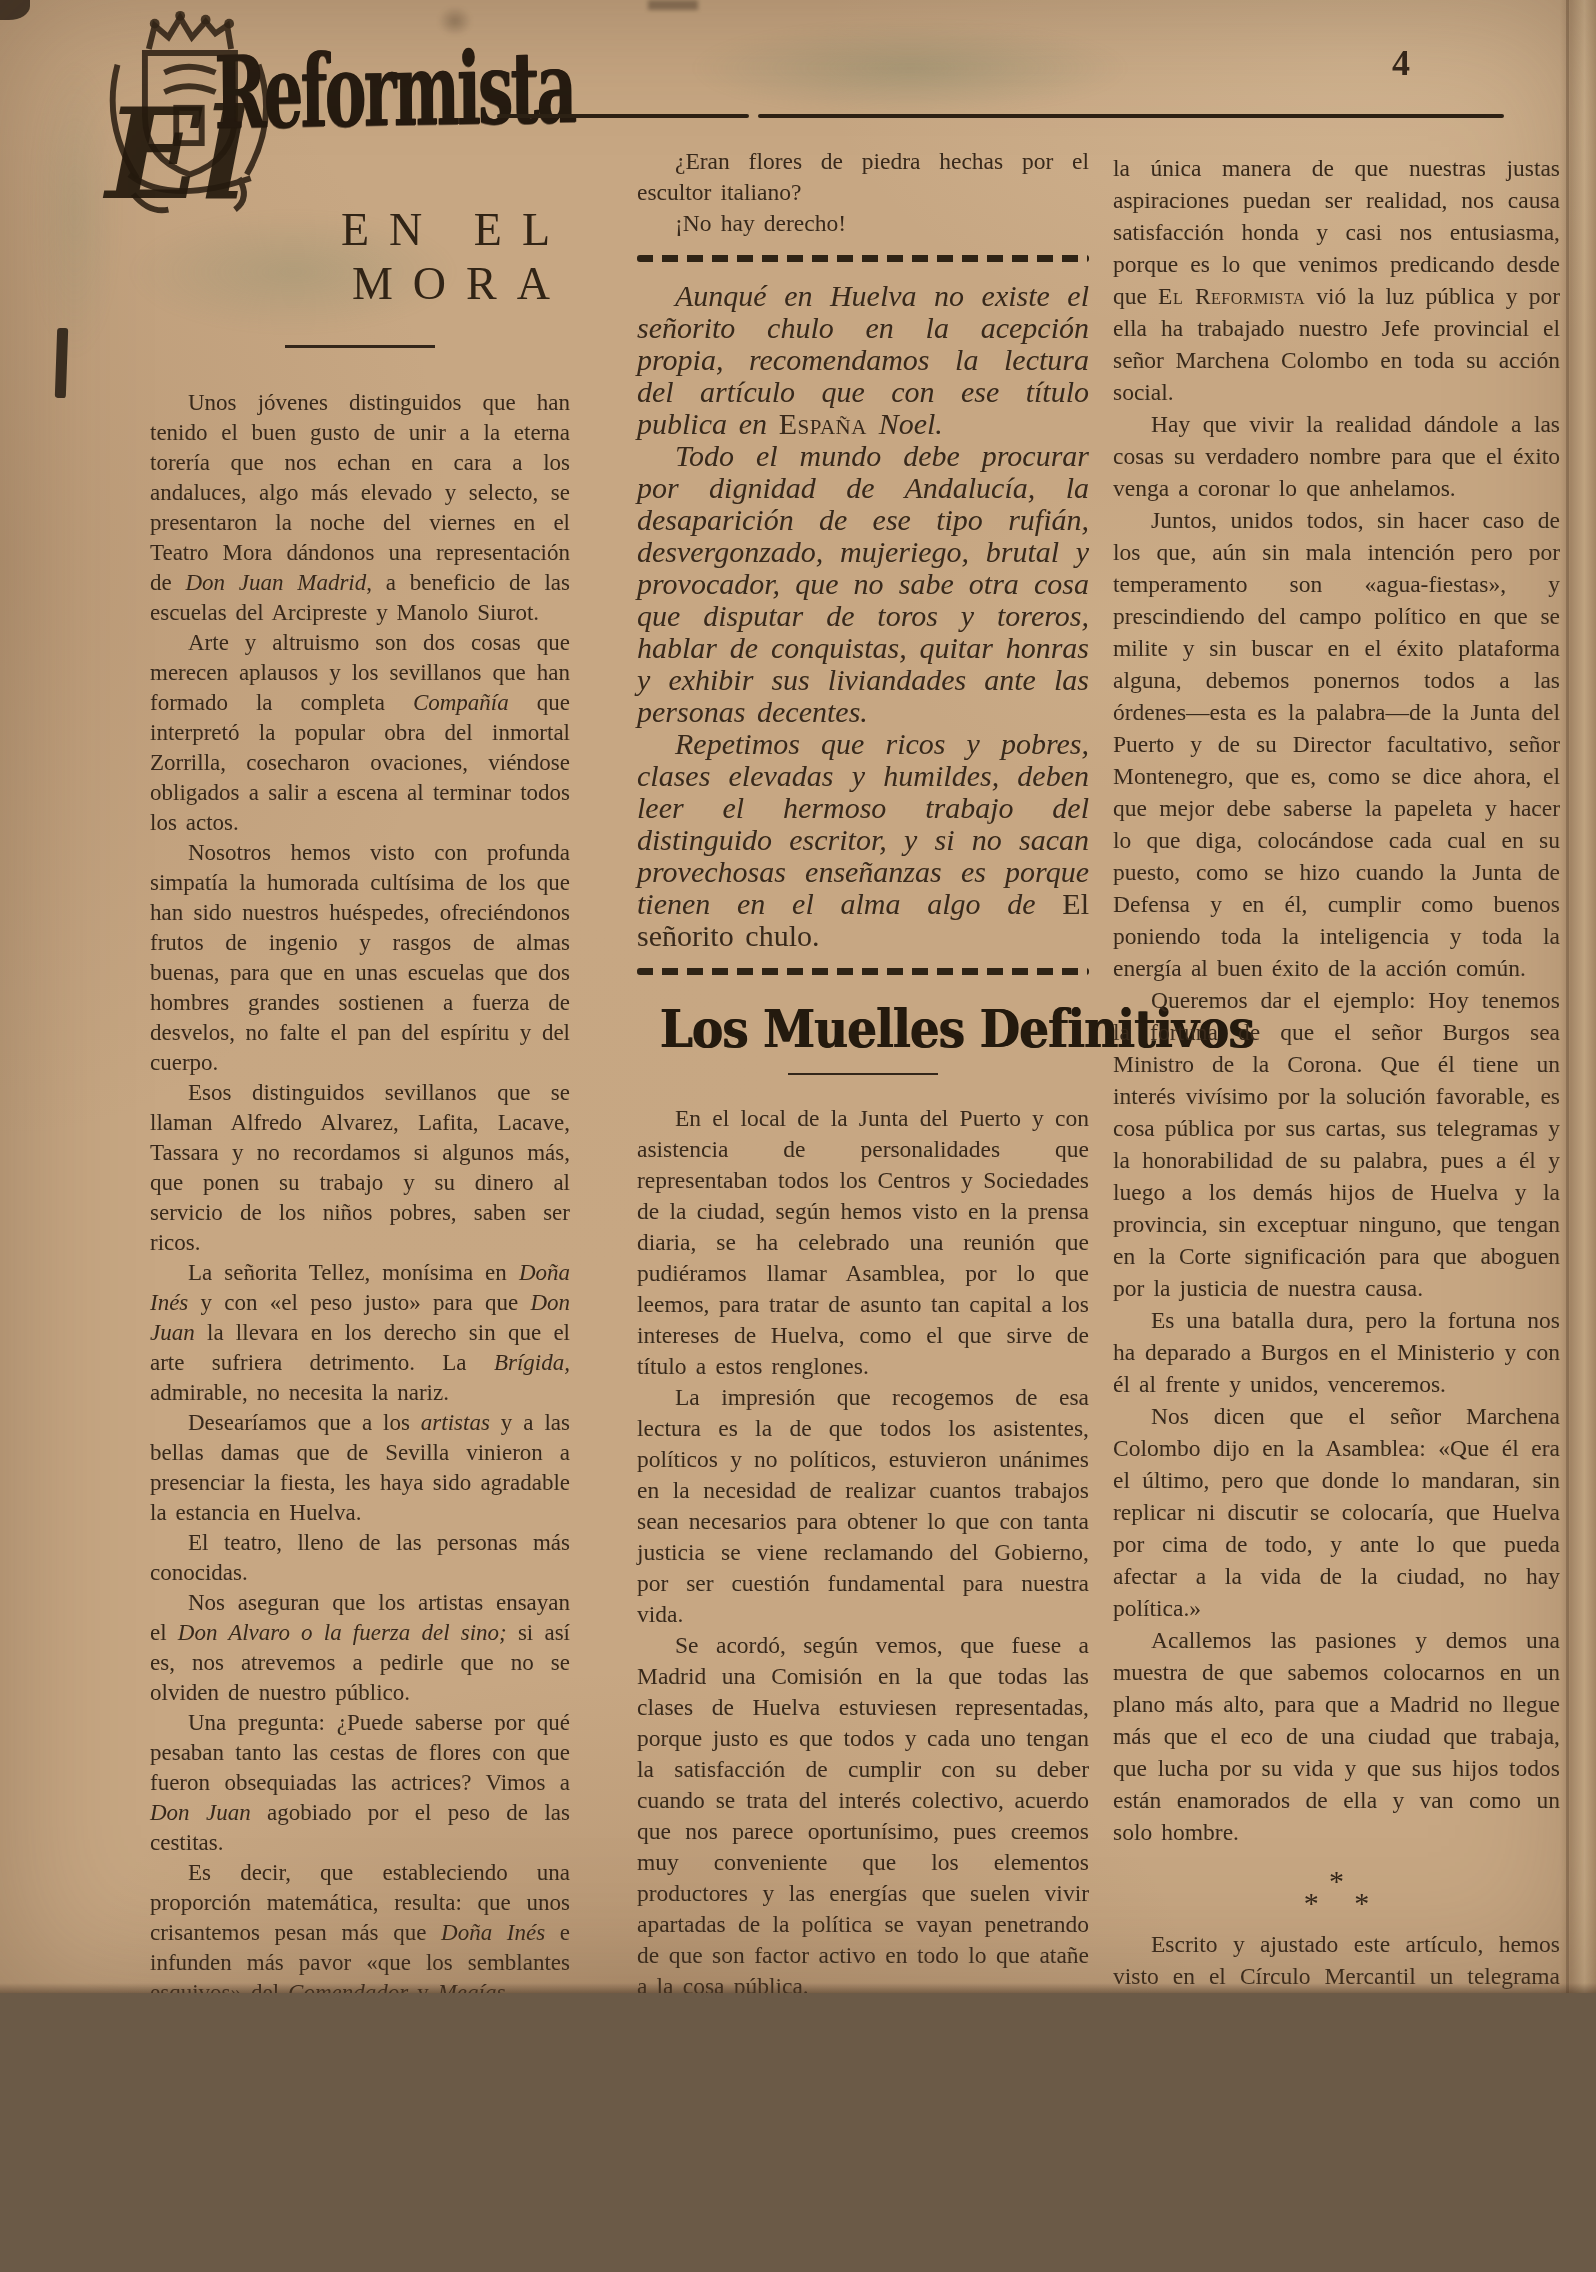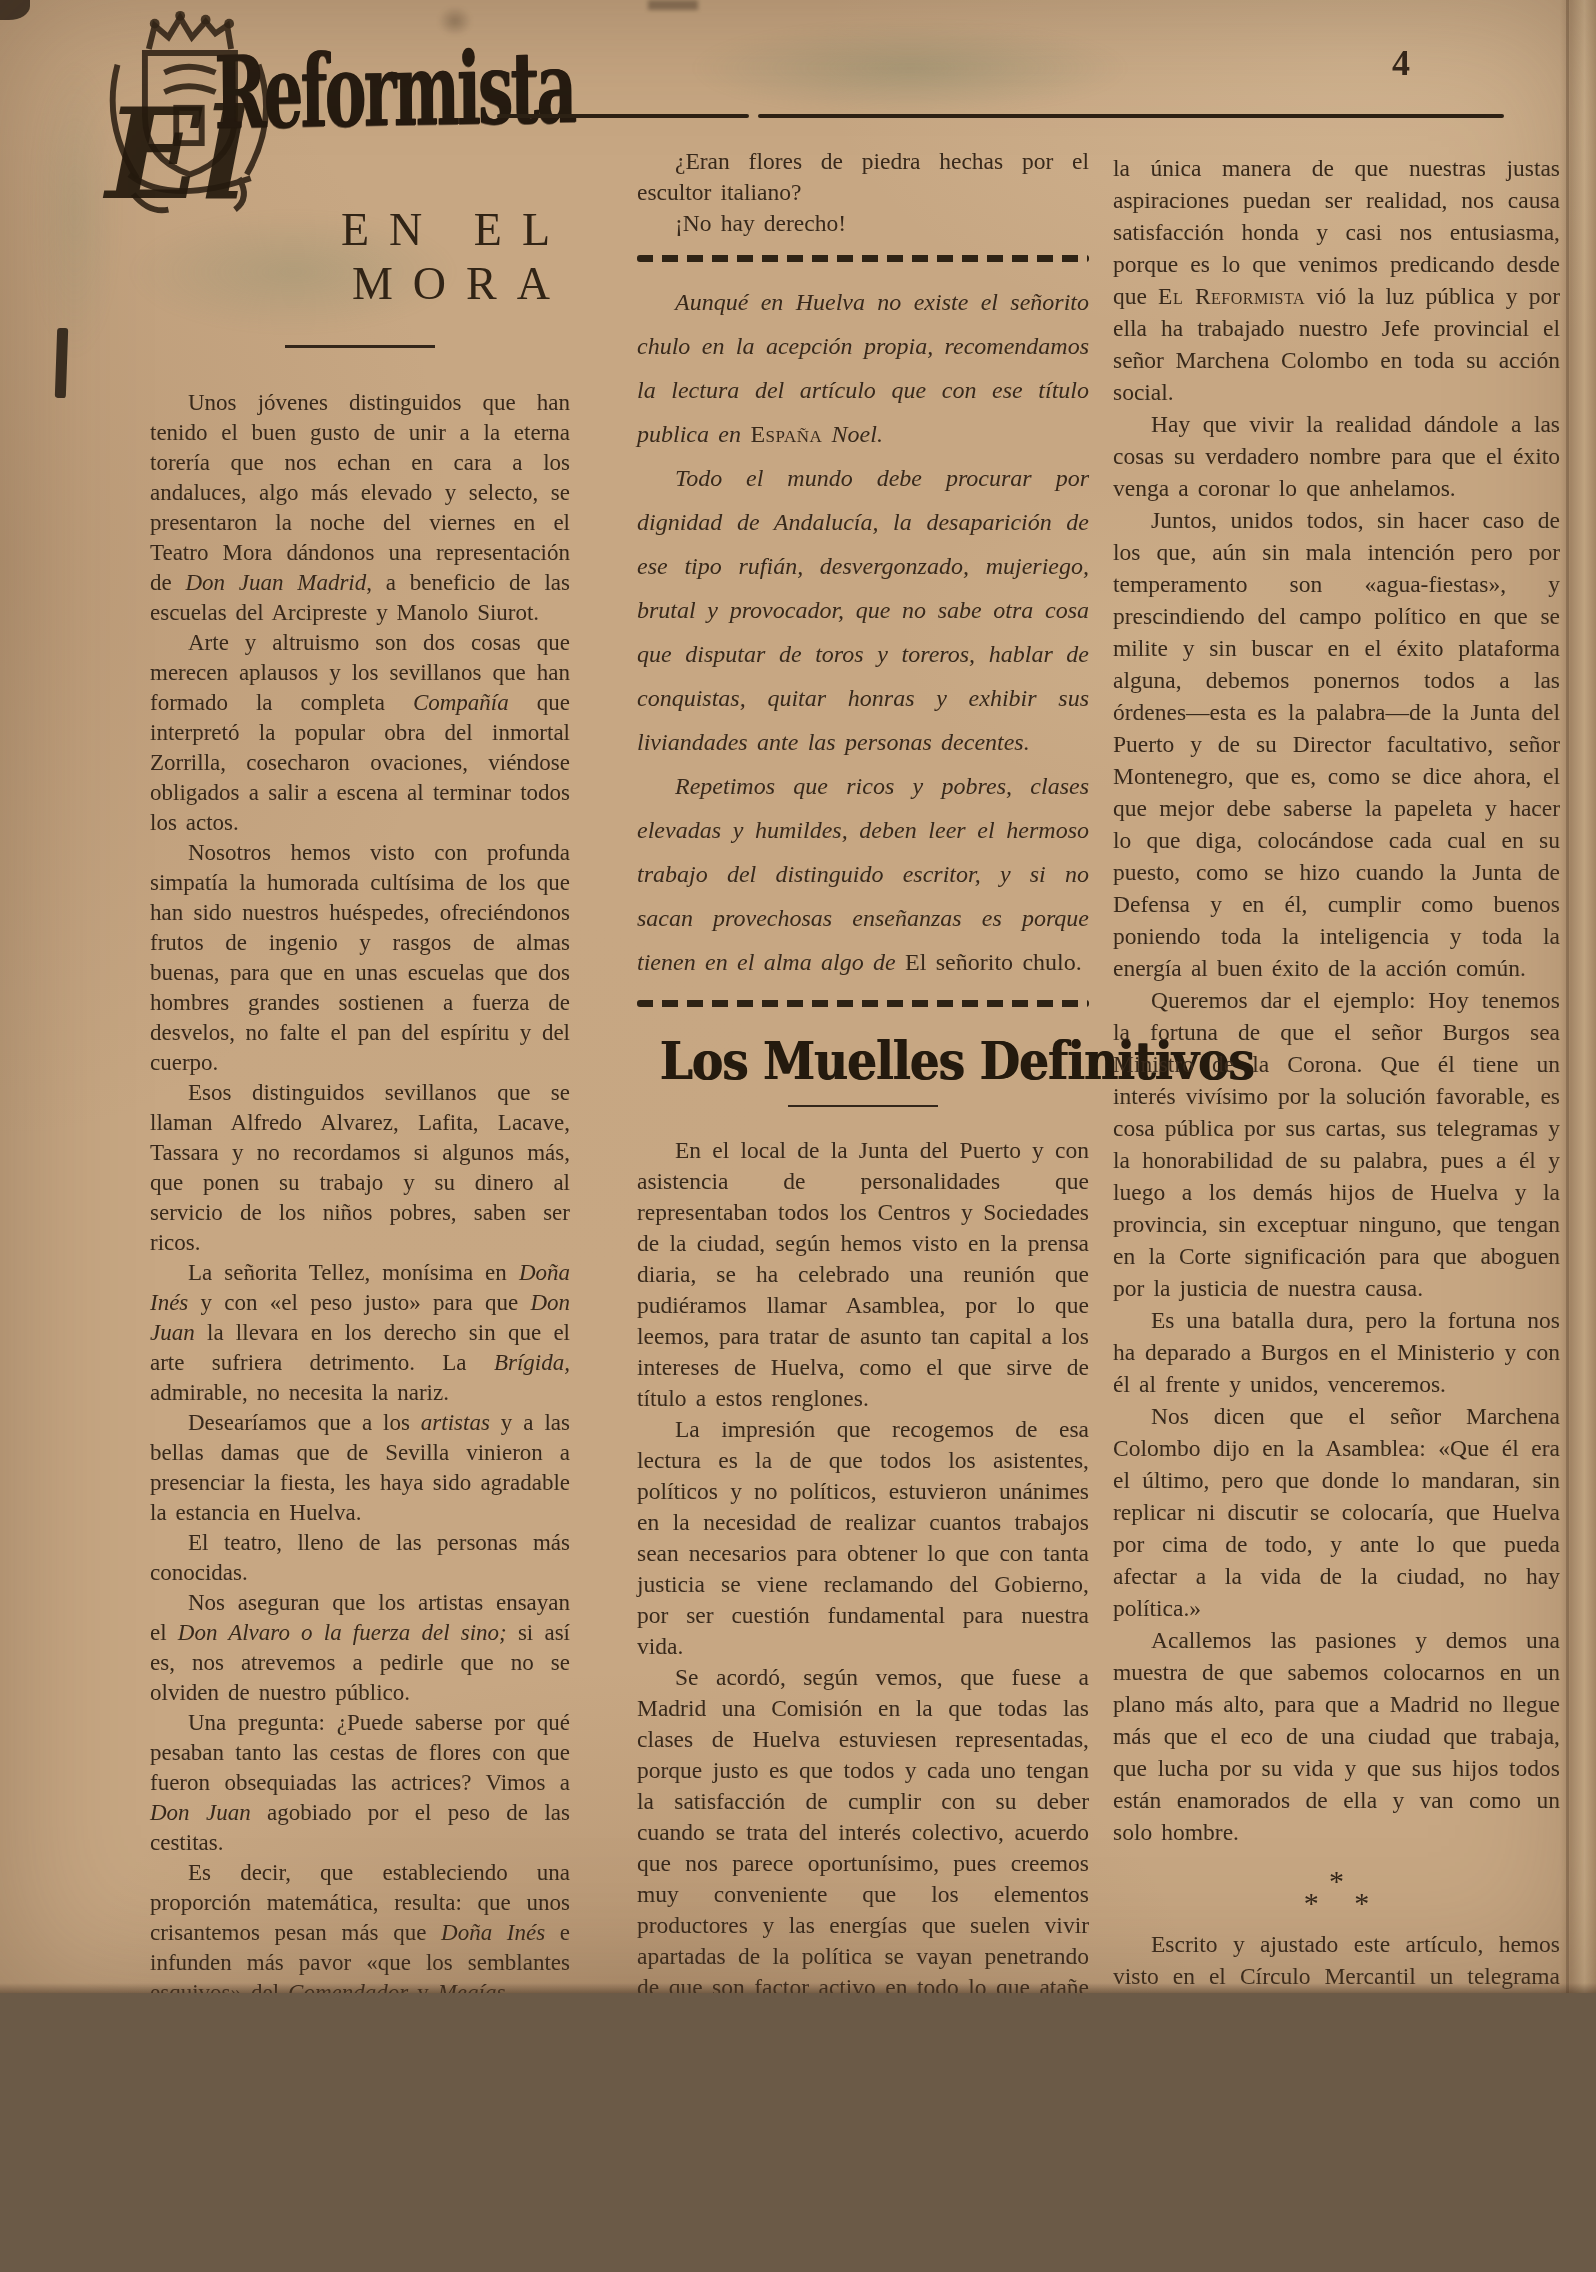--- a/index.html
+++ b/index.html
@@ -60,21 +60,21 @@
     transform:scaleX(.9); transform-origin:center;
     text-shadow:1px 0 #241a0e;
   }
   .rule-2 { width:150px; height:2px; margin-bottom:28px; }
 
   .dotted-rule {
     height:7px; margin:16px 0 18px 0;
     background:repeating-linear-gradient(90deg,#2e2315 0 16px, transparent 16px 25px);
     border-radius:3px;
   }
-  .italic-block p { font-style:italic; line-height:44px; font-size:24px; }
+  .italic-block p { font-style:italic; line-height:32px; font-size:30px; }
 
   .asterism { margin:22px 0 14px 0; text-align:center; color:#33261a; }
   .asterism span { display:block; font-size:30px; line-height:22px; }
   .asterism span:last-child { letter-spacing:14px; text-indent:14px; }
 
   
   .wm-crest { position:absolute; left:1183px; top:2068px; width:140px; height:215px; }
   .wm-crest path, .wm-crest circle, .wm-crest rect, .wm-crest line
     { stroke:rgba(104,168,212,.6); fill:none; stroke-width:3; }
   .wm-text { position:absolute; left:1322px; top:2146px; font-family:"Liberation Sans",sans-serif; }

